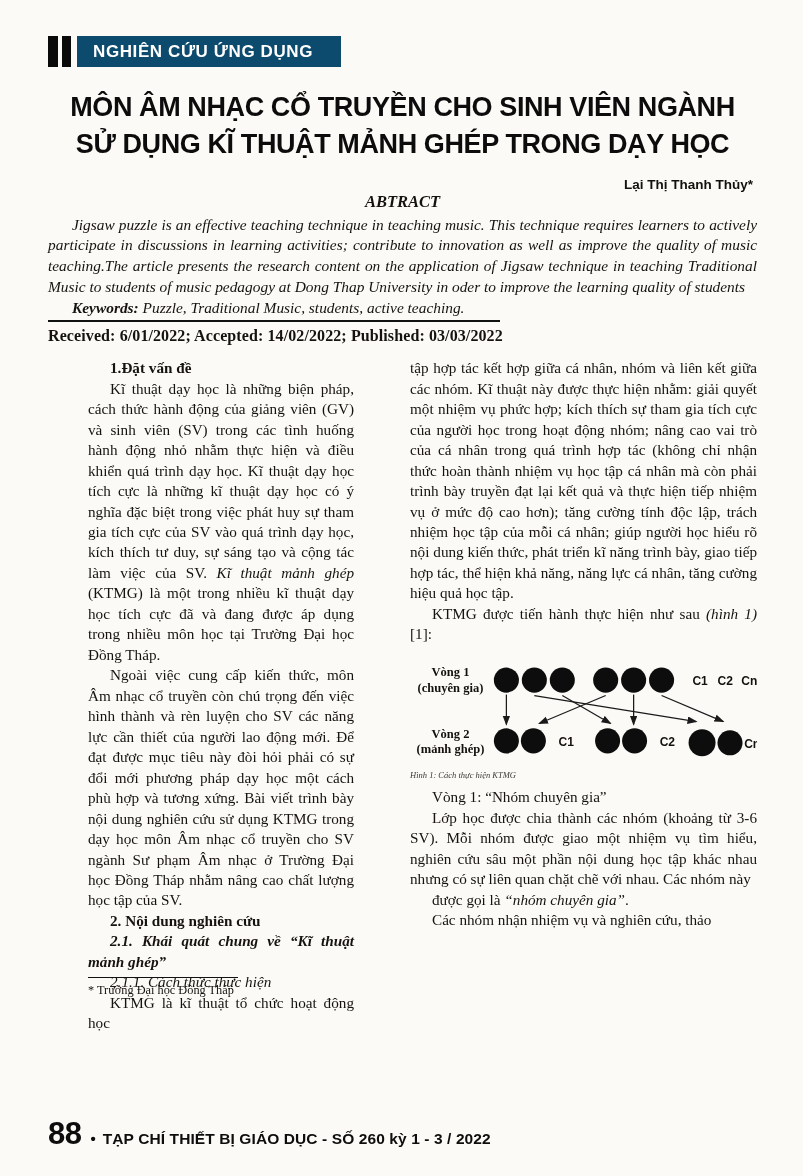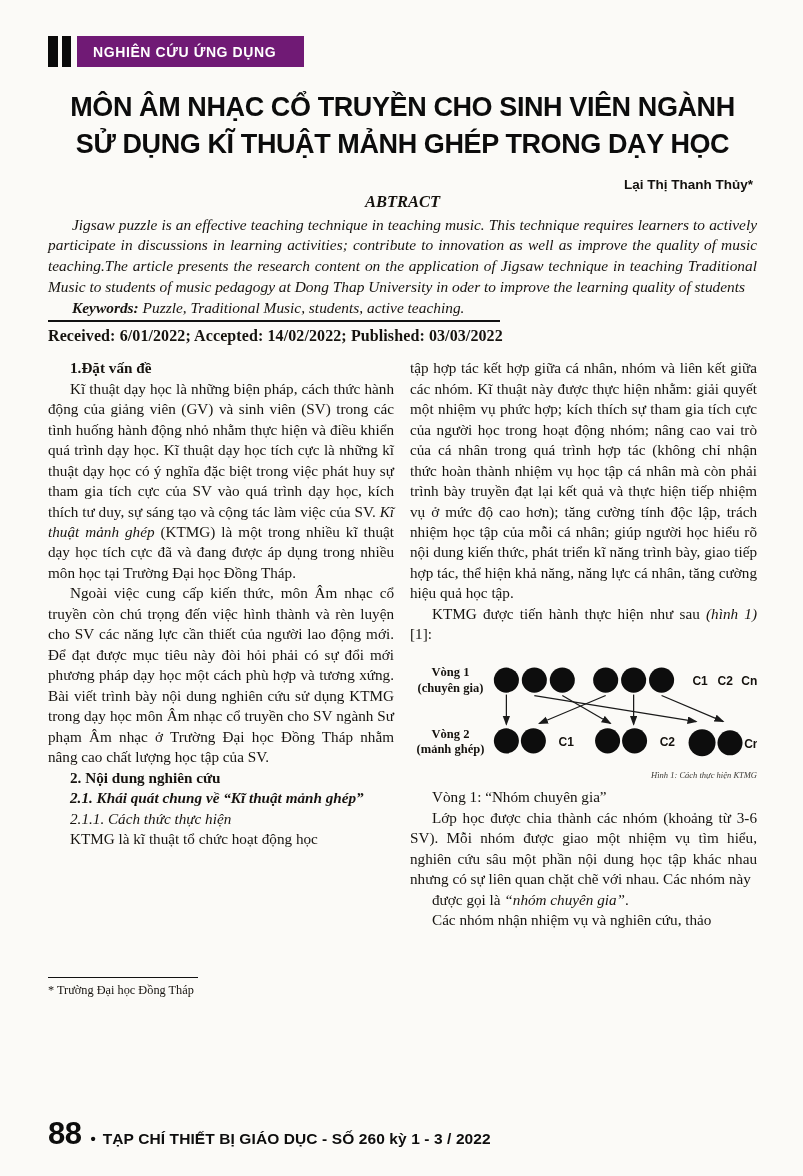--- a/index.html
+++ b/index.html
@@ -11,23 +11,23 @@
     position:relative;
     overflow:hidden;
   }
   .page { position:absolute; inset:0; padding:36px 46px 0 48px; }
 
   
   .section-tag { display:flex; align-items:stretch; height:31px; }
   .tag-bar { width:10px; background:#0a0a0a; margin-right:4px; }
   .tag-bar.b2 { width:9px; margin-right:6px; }
   .tag-box {
-    background:#701a75; color:#fff;
+    background:#0c4a6e; color:#fff;
     font-family:"Liberation Sans", sans-serif; font-weight:bold;
-    font-size:14px; letter-spacing:0.6px;
+    font-size:17px; letter-spacing:0.6px;
     display:flex; align-items:center; padding:0 28px 0 16px;
   }
 
   
   .article-title {
     margin-top:22px; text-align:center;
     font-family:"Liberation Sans", sans-serif; font-weight:800;
     font-size:27px; line-height:1.38; letter-spacing:-0.4px;
     color:#0c0c0c;
   }
@@ -46,35 +46,35 @@
     margin-top:3px; font-style:italic; font-size:15.4px;
     line-height:1.36; text-align:justify; text-indent:24px;
   }
   .keywords-line { font-style:italic; font-size:15.4px; margin-top:1px; text-indent:24px; }
   .keywords-line .kw-label { font-weight:bold; }
   .kw-rule { width:452px; border-bottom:2px solid #111; margin:3px 0 5px 0; }
   .received-line { font-weight:bold; font-size:16px; letter-spacing:0.1px; }
 
   
   .columns { display:flex; gap:16px; margin-top:13px; height:658px; }
-  .col { width:347px; font-size:15.2px; line-height:1.347; text-align:justify; }
+  .col { width:347px; font-size:15.2px; line-height:1.347; text-align:justify;margin-left:40px; }
   .col p { text-indent:22px; }
   .h-bold { font-weight:bold; text-indent:22px; }
   .h-bolditalic { font-weight:bold; font-style:italic; text-indent:22px; }
   .h-italic { font-style:italic; text-indent:22px; }
   .leftcol { position:relative; }
   .footnote-block { position:absolute; left:0; bottom:18px; width:100%; }
   .fn-rule { width:150px; border-top:1.6px solid #111; margin-bottom:4px; }
   .fn-text { font-size:12.3px; text-indent:0; }
 
   
   .figure-wrap { margin:6px 0 2px 0; }
   .figure-wrap svg { display:block; }
   .fig-caption {
-    text-align:right; font-style:italic; font-size:8.5px;
+    text-align:left; font-style:italic; font-size:8.5px;
     color:#3a3834; margin-top:1px; margin-bottom:6px;
   }
   .fig-label { font-family:"Liberation Serif", serif; font-weight:bold; font-size:13px; fill:#14110d; }
   .fig-clabel { font-family:"Liberation Sans", sans-serif; font-weight:bold; font-size:12.5px; fill:#14110d; }
 
   
   .footer {
     position:absolute; left:48px; bottom:24px;
     display:flex; align-items:baseline;
     font-family:"Liberation Sans", sans-serif; font-weight:bold; color:#0d0d0d;

